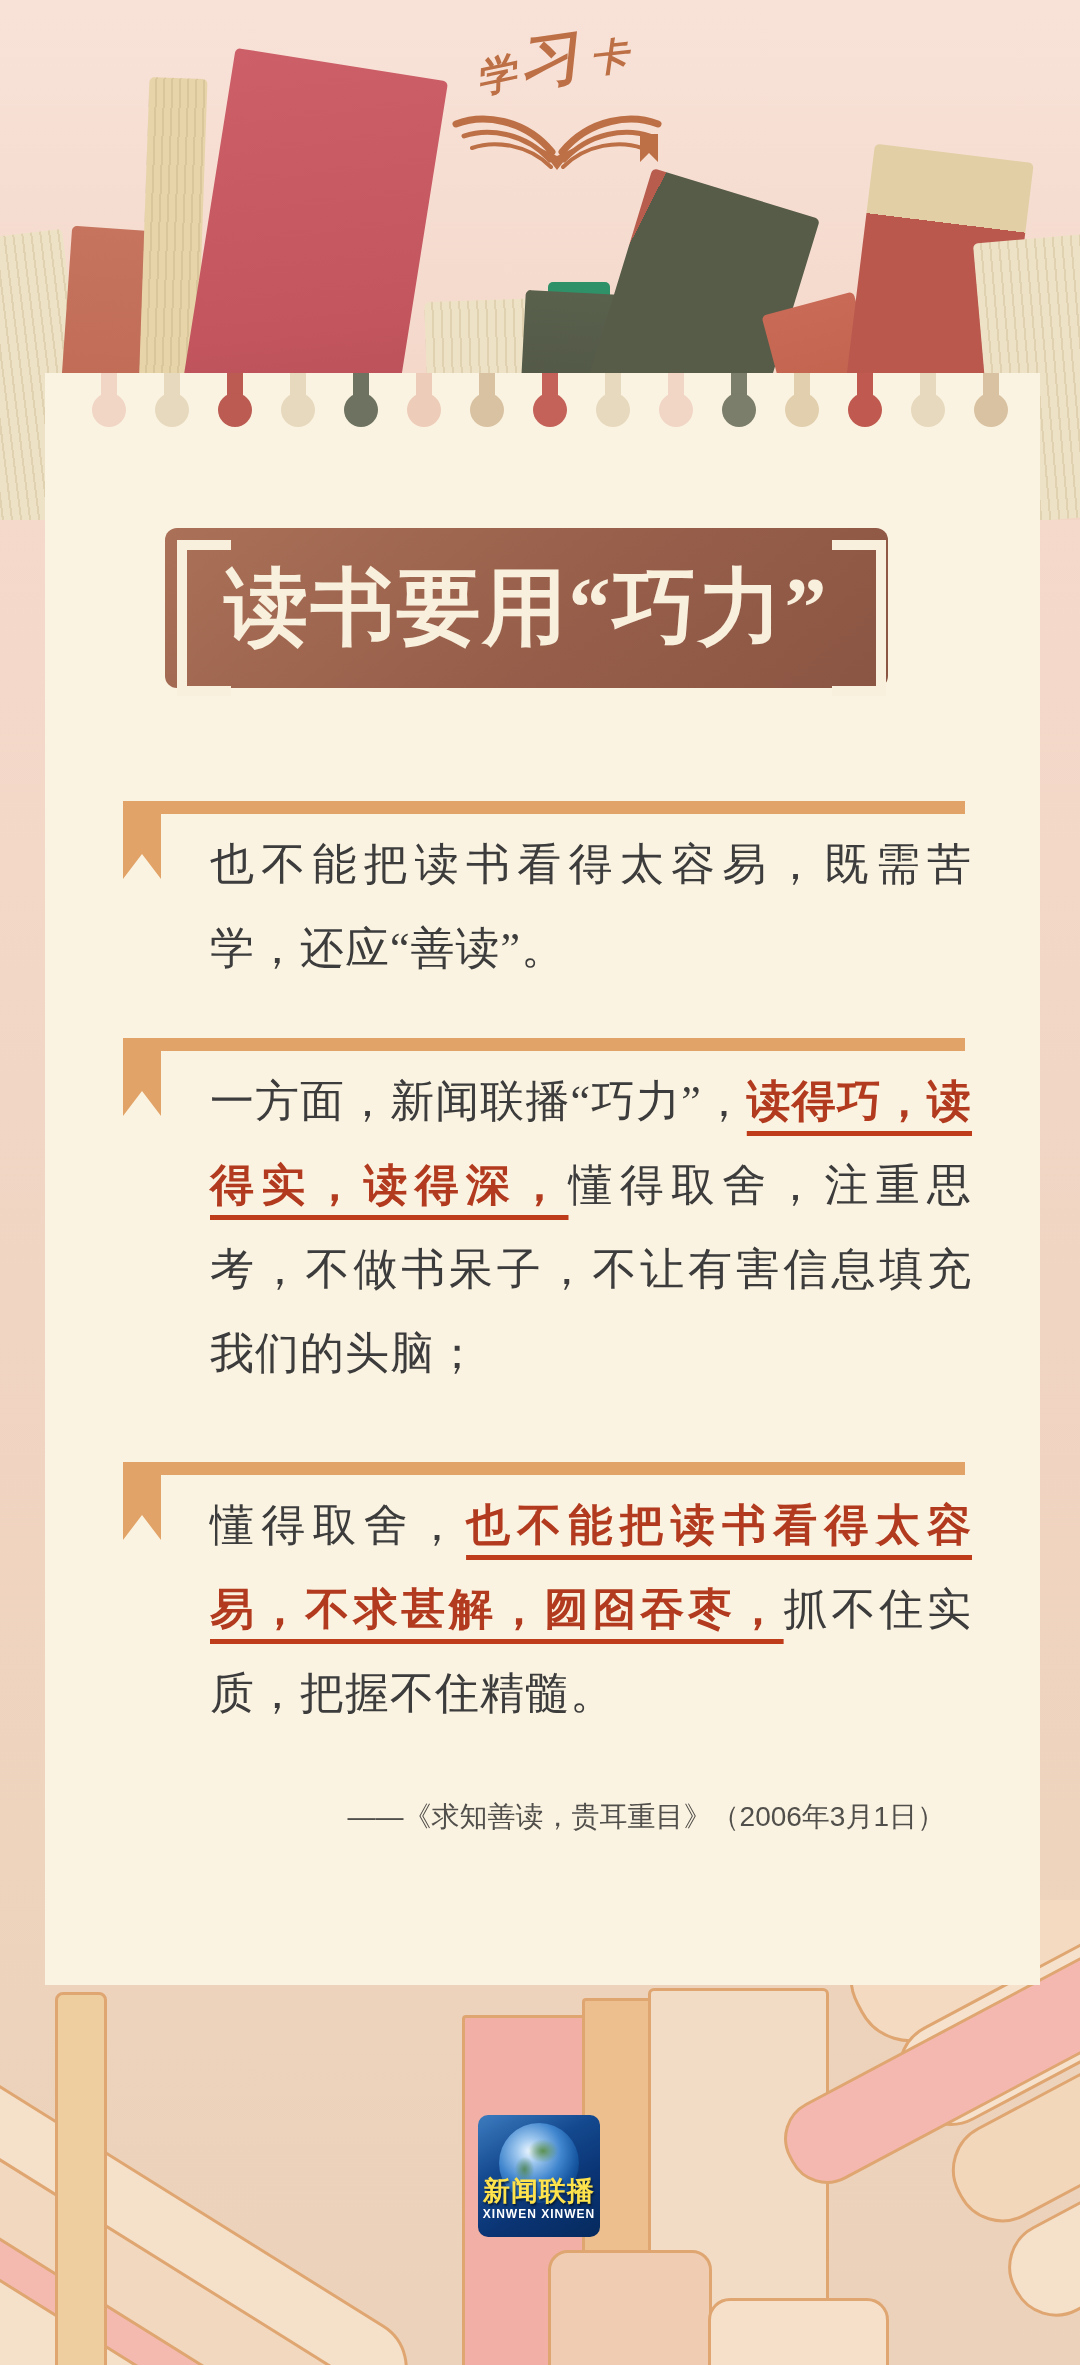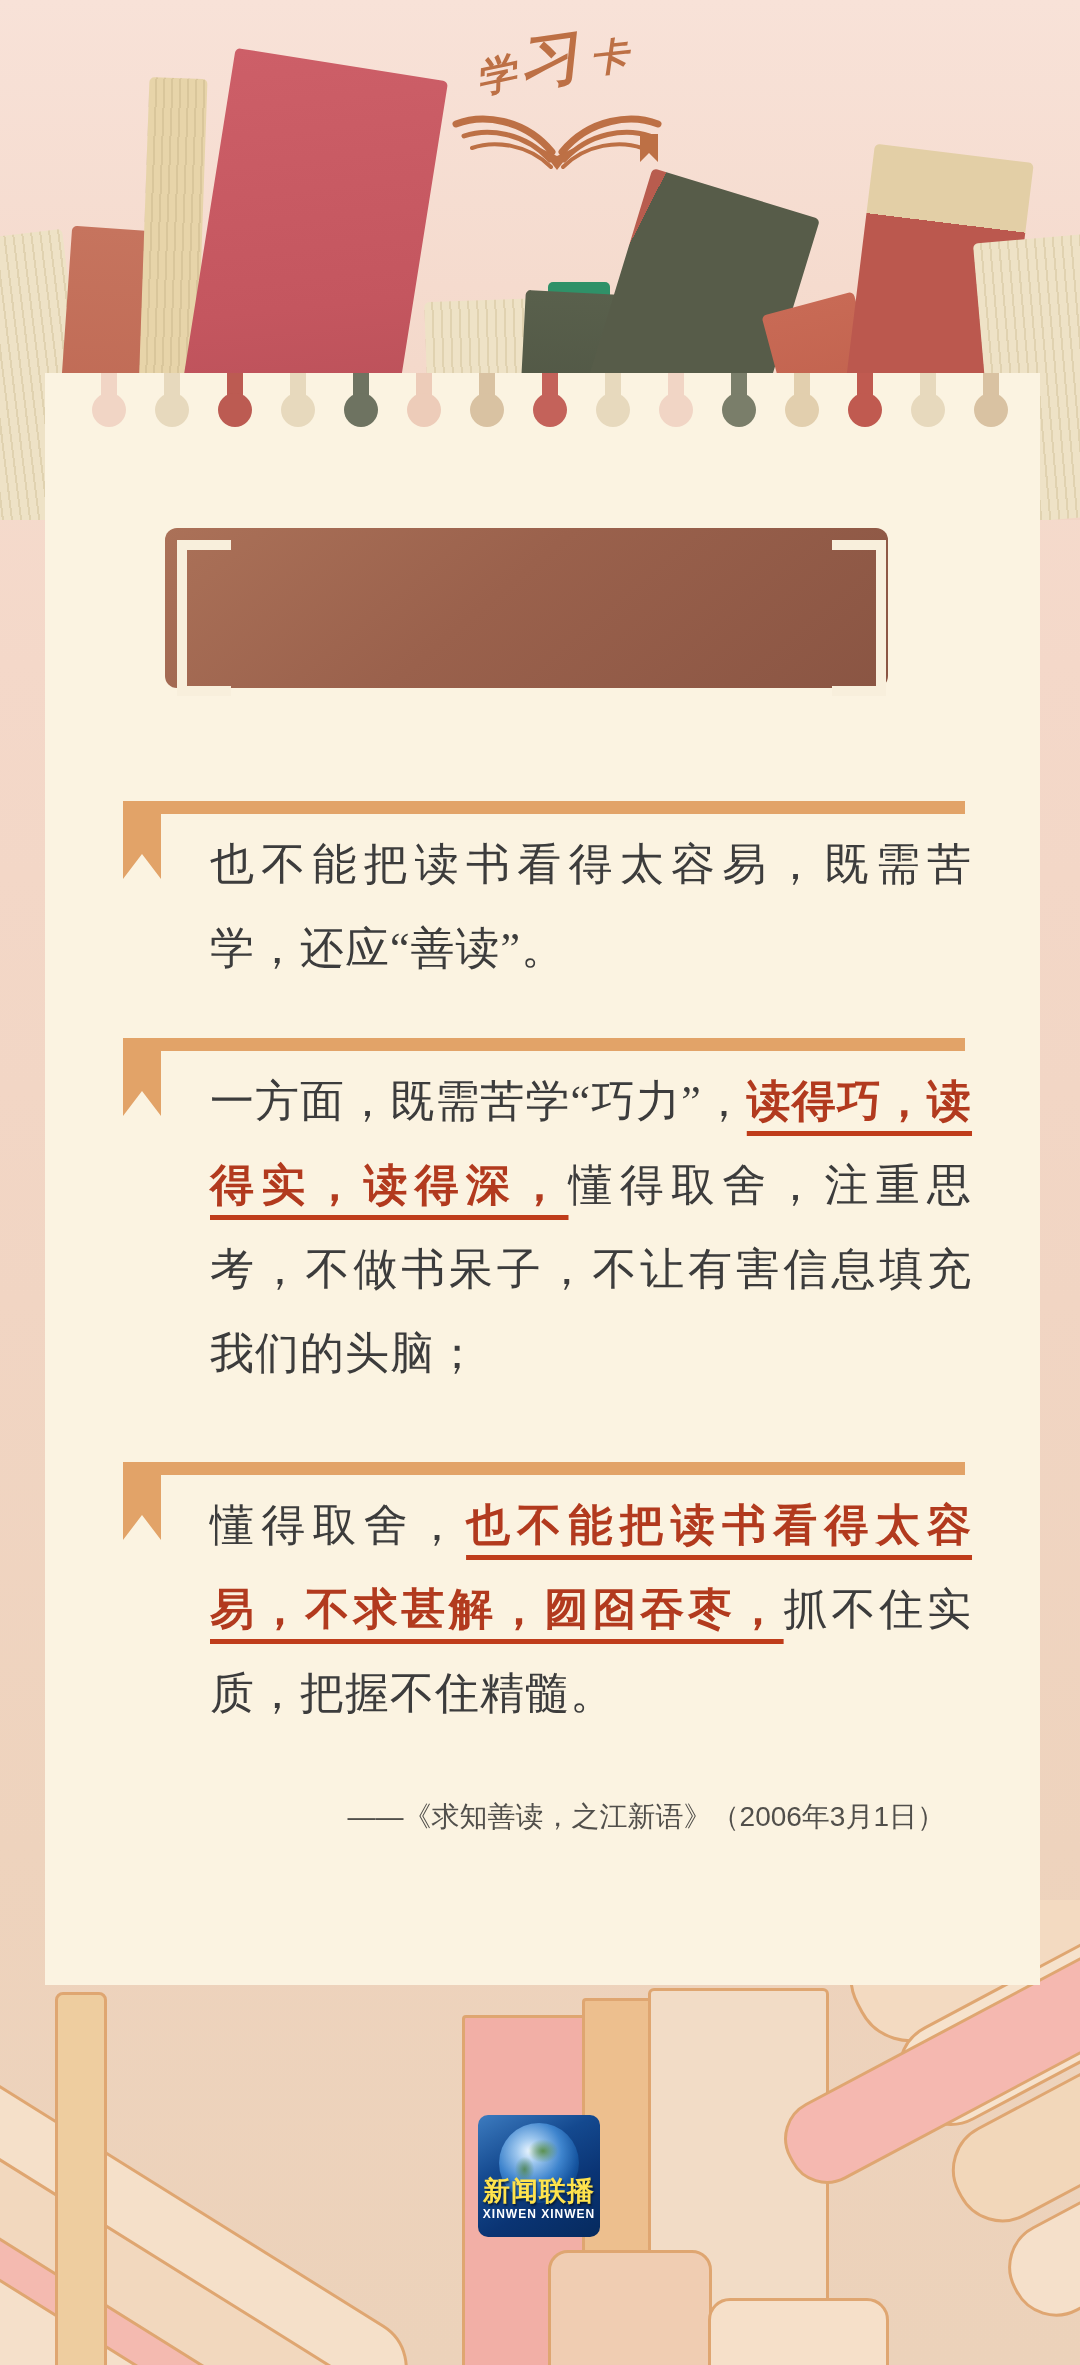--- a/index.html
+++ b/index.html
@@ -146,41 +146,42 @@
         <div class="hole-circle" style="left: 803px; background: rgb(192, 90, 80);"></div>
         <div class="hole-slot" style="left: 875px; background: rgb(231, 217, 189);"></div>
         <div class="hole-circle" style="left: 866px; background: rgb(231, 217, 189);"></div>
         <div class="hole-slot" style="left: 938px; background: rgb(217, 194, 162);"></div>
         <div class="hole-circle" style="left: 929px; background: rgb(217, 194, 162);"></div>
       </div>
 
     <div class="title-box"></div>
     <div class="bracket bl"></div>
     <div class="bracket br"></div>
+    <div class="title-text">读书要用“巧力”</div>
 
     <div id="paras">
         <div class="para" style="top: 428px;">
           <div class="rule"></div>
           <div class="ribbon"></div>
           <div class="ptext"><span class="normal">也不能把读书看得太容易，既需苦学，还应“善读”。</span></div>
         </div>
         <div class="para" style="top: 665px;">
           <div class="rule"></div>
           <div class="ribbon"></div>
-          <div class="ptext"><span class="normal">一方面，既需苦学“巧力”，</span><span class="em">读得巧，读得实，读得深，</span><span class="normal">懂得取舍，注重思考，不做书呆子，不让有害信息填充我们的头脑；</span></div>
+          <div class="ptext"><span class="normal">一方面，新闻联播“巧力”，</span><span class="em">读得巧，读得实，读得深，</span><span class="normal">懂得取舍，注重思考，不做书呆子，不让有害信息填充我们的头脑；</span></div>
         </div>
         <div class="para" style="top: 1089px;">
           <div class="rule"></div>
           <div class="ribbon"></div>
           <div class="ptext"><span class="normal">懂得取舍，</span><span class="em">也不能把读书看得太容易，不求甚解，囫囵吞枣，</span><span class="normal">抓不住实质，把握不住精髓。</span></div>
         </div>
       </div>
 
     <div class="attr">
-      <div>——《求知善读，之江新语》（2006年3月1日）</div>
+      <div>——《求知善读，贵耳重目》（2006年3月1日）</div>
     </div>
   </div>
 
   <div class="xwlb">
     <div class="globe"></div>
     <div class="xwlb-cn">新闻联播</div>
     <div class="xwlb-en">XINWEN XINWEN</div>
   </div>
 
 </div>

